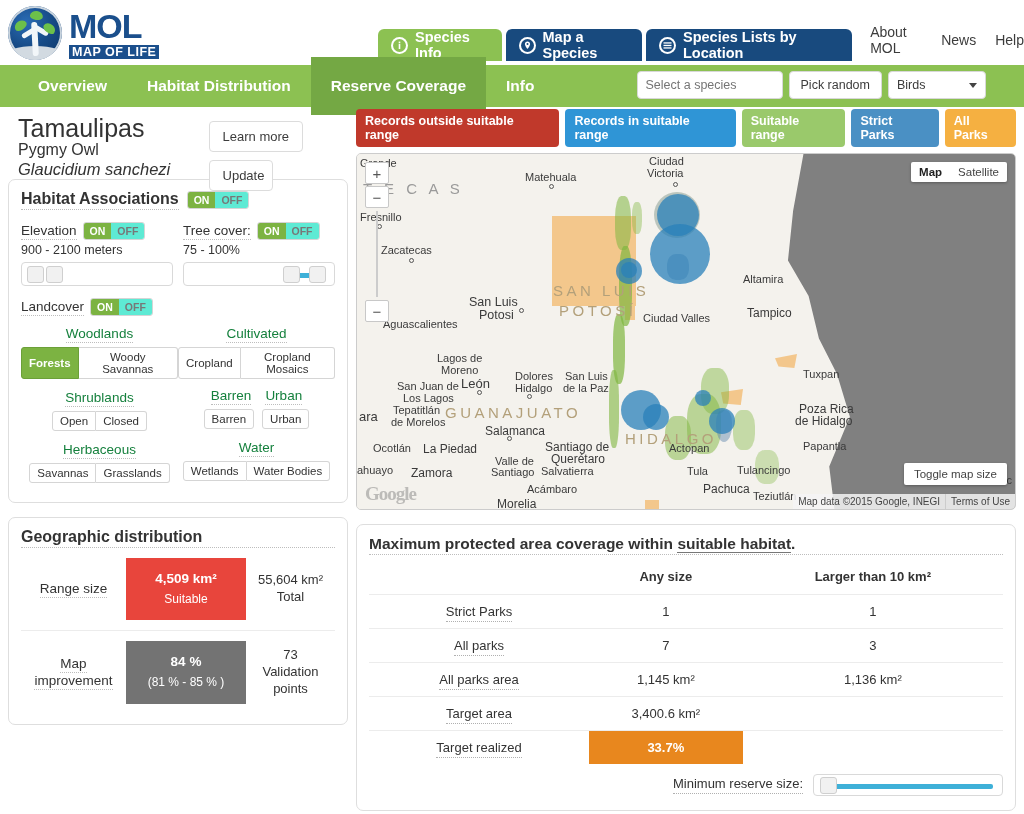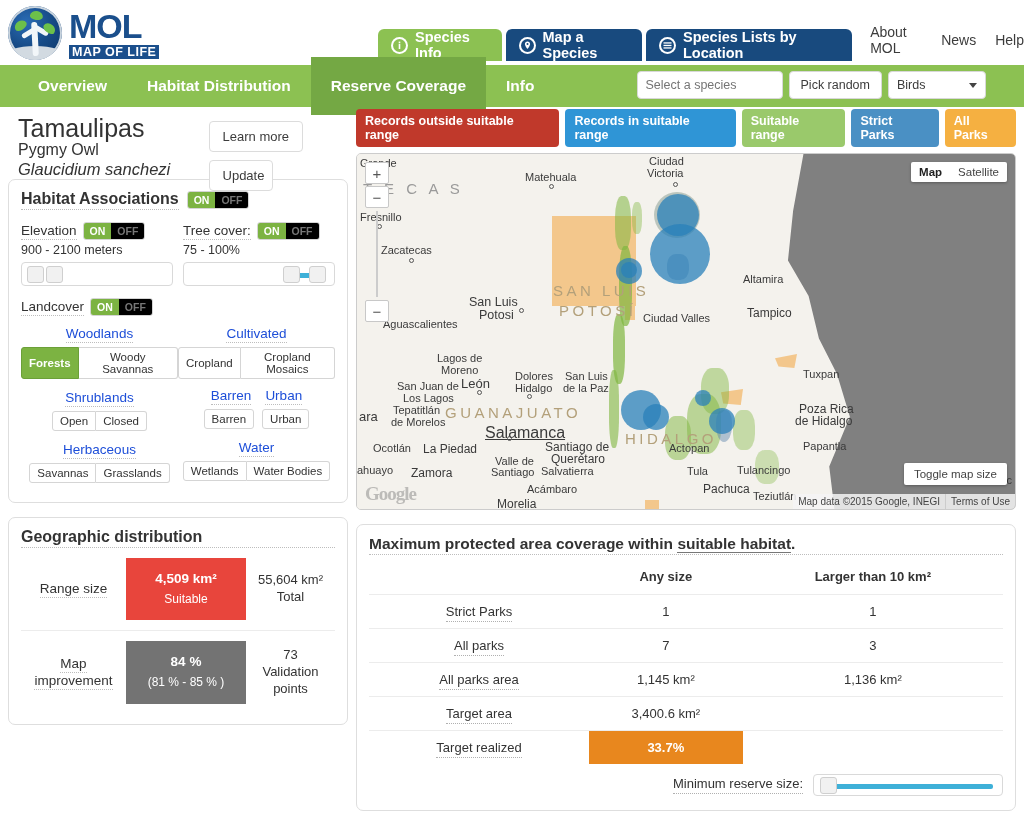--- a/index.html
+++ b/index.html
@@ -78,39 +78,39 @@
 
   .card { background: #fff; border: 1px solid #dedede; border-radius: 7px; padding: 10px 12px; }
 
   .card-title { font-size: 16px; font-weight: bold; color: #333; display: flex; align-items: center; gap: 8px; }
   .dotted { border-bottom: 1px dotted #bdbdbd; padding-bottom: 1px; }
 
   .toggle { display: inline-flex; border: 1px solid #d5d5d5; border-radius: 3px; overflow: hidden;
     font-size: 10.5px; font-weight: bold; vertical-align: middle; }
   .toggle span { padding: 2px 6px; cursor: pointer; }
   .toggle .on { background: #7cb342; color: #fff; }
-  .toggle .off { background: #000000; color: #777; }
+  .toggle .off { background: #5eead4; color: #777; }
 
   .two-col { display: flex; gap: 10px; margin-top: 12px; }
   .two-col > div { flex: 1; }
   .minilabel { font-size: 13.5px; color: #333; display: flex; align-items: center; gap: 6px; }
   .rangetext { font-size: 12.5px; color: #333; margin-top: 3px; }
 
   .slider { margin-top: 5px; height: 24px; border: 1px solid #d9d9d9; border-radius: 4px;
     background: #fff; position: relative; cursor: pointer; }
   .sl-track { position: absolute; top: 10px; height: 5px; background: #3eb0d8; border-radius: 2px; }
   .sl-h { position: absolute; top: 3px; width: 17px; height: 17px; background: #f1f1f1;
     border: 1px solid #cfcfcf; border-radius: 3px; }
 
   .lc-header { margin-top: 12px; font-size: 13.5px; color: #333; display: flex; align-items: center; gap: 6px; }
 
   .lc-grid { display: flex; margin-top: 8px; }
   .lc-grid > div { flex: 1; }
   .lc-group { text-align: center; margin-bottom: 9px; }
-  .lc-gtitle { font-size: 13.5px; color: #1d4ed8; display: inline-block; }
+  .lc-gtitle { font-size: 13.5px; color: #15803d; display: inline-block; }
   .btn-row { display: flex; justify-content: center; margin-top: 4px; }
   .lcbtn { border: 1px solid #d5d5d5; background: #fff; font-size: 11.5px; color: #333;
     padding: 3px 7px; cursor: pointer; font-family: "Liberation Sans", sans-serif; }
   .btn-row .lcbtn + .lcbtn { border-left: none; }
   .btn-row .lcbtn:first-child { border-radius: 3px 0 0 3px; }
   .btn-row .lcbtn:last-child { border-radius: 0 3px 3px 0; }
   .btn-row .lcbtn:only-child { border-radius: 3px; }
   .lcbtn.sel { background: #7cb342; color: #fff; border-color: #6ba038; font-weight: bold; }
   .pair-wrap { display: flex; justify-content: center; gap: 14px; }
 
@@ -474,21 +474,21 @@
         <div class="maplbl city" style="left:104px;top:222px;font-size:13px;">León</div>
         <div class="maplbl city" style="left:158px;top:216px;">Dolores</div>
         <div class="maplbl city" style="left:158px;top:228px;">Hidalgo</div>
         <div class="maplbl city" style="left:208px;top:216px;">San Luis</div>
         <div class="maplbl city" style="left:206px;top:228px;">de la Paz</div>
         <div class="maplbl city" style="left:40px;top:226px;">San Juan de</div>
         <div class="maplbl city" style="left:46px;top:238px;">Los Lagos</div>
         <div class="maplbl city" style="left:36px;top:250px;">Tepatitlán</div>
         <div class="maplbl city" style="left:34px;top:262px;">de Morelos</div>
         <div class="maplbl city" style="left:2px;top:255px;font-size:13px;">ara</div>
-        <div class="maplbl city" style="left:128px;top:270px;font-size:16px;text-decoration:underline;">Salamanca</div>
+        <div class="maplbl city" style="left:128px;top:270px;font-size:12px;">Salamanca</div>
         <div class="maplbl city" style="left:16px;top:288px;">Ocotlán</div>
         <div class="maplbl city" style="left:66px;top:288px;font-size:12px;">La Piedad</div>
         <div class="maplbl city" style="left:188px;top:286px;font-size:12px;">Santiago de</div>
         <div class="maplbl city" style="left:194px;top:298px;font-size:12px;">Querétaro</div>
         <div class="maplbl city" style="left:138px;top:301px;">Valle de</div>
         <div class="maplbl city" style="left:134px;top:312px;">Santiago</div>
         <div class="maplbl city" style="left:184px;top:311px;">Salvatierra</div>
         <div class="maplbl city" style="left:0px;top:310px;">ahuayo</div>
         <div class="maplbl city" style="left:54px;top:312px;font-size:12px;">Zamora</div>
         <div class="maplbl city" style="left:170px;top:329px;">Acámbaro</div>

